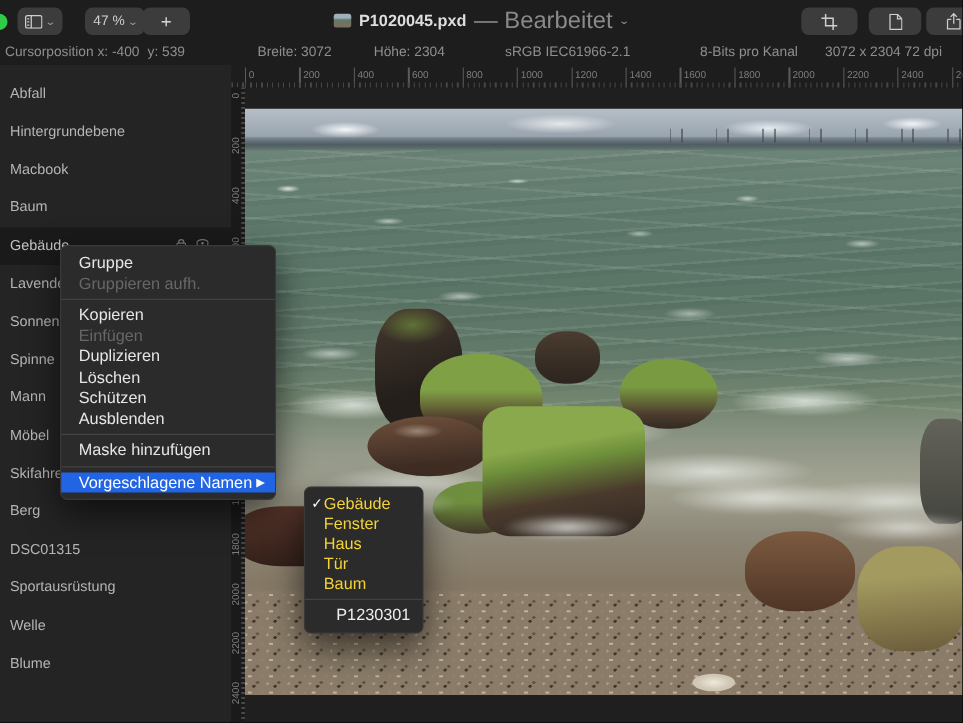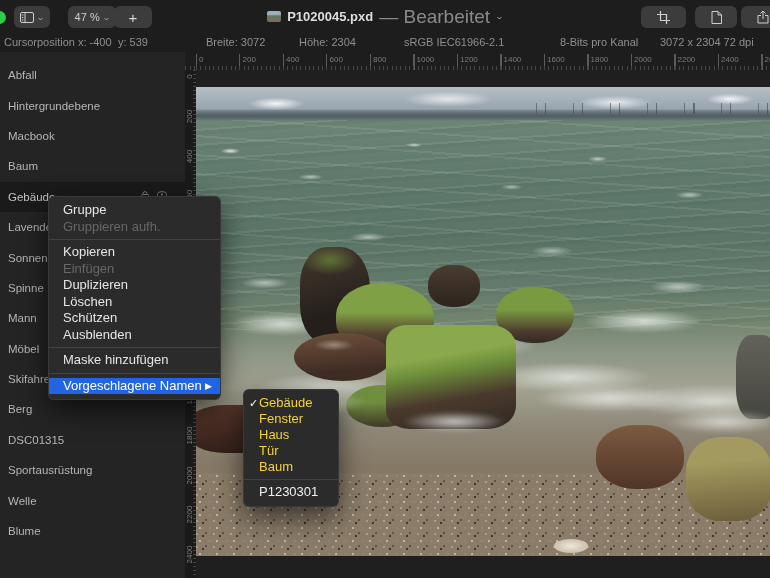--- a/index.html
+++ b/index.html
@@ -136,21 +136,21 @@
   .mi.highlighted{background:var(--accent);color:#fff;display:flex;align-items:center;}
   .mi.highlighted .milabel{flex:1;}
   .mi .subarrow{padding-right:8px;font-size:9px;color:#fff;}
   .msep{height:1px;background:#424242;margin:4px 0;}
   
   .submenu{position:absolute;left:243px;top:389px;width:96px;box-sizing:border-box;
     background:#2b2b2b;border:1px solid rgba(255,255,255,.07);border-radius:6px;
     padding:5px 0;z-index:60;box-shadow:0 10px 28px rgba(0,0,0,.6);font-size:13px;}
   .smi{height:16.1px;line-height:16.1px;display:flex;color:var(--suggest);}
   .smi .check{width:10px;padding-left:5px;color:#fff;font-size:11px;}
-  .smi.footer{color:#efefef;}
+  .smi.footer{color:#efefef;margin-left:10px;}
 </style>
 </head>
 <body>
 
 <div id="app" style="--accent: #2164e4; --suggest: #f3d337;">
 
   <div class="canvas"></div>
   <div class="photo">
     <div class="clouds"></div>
     <div class="skyline"></div>

